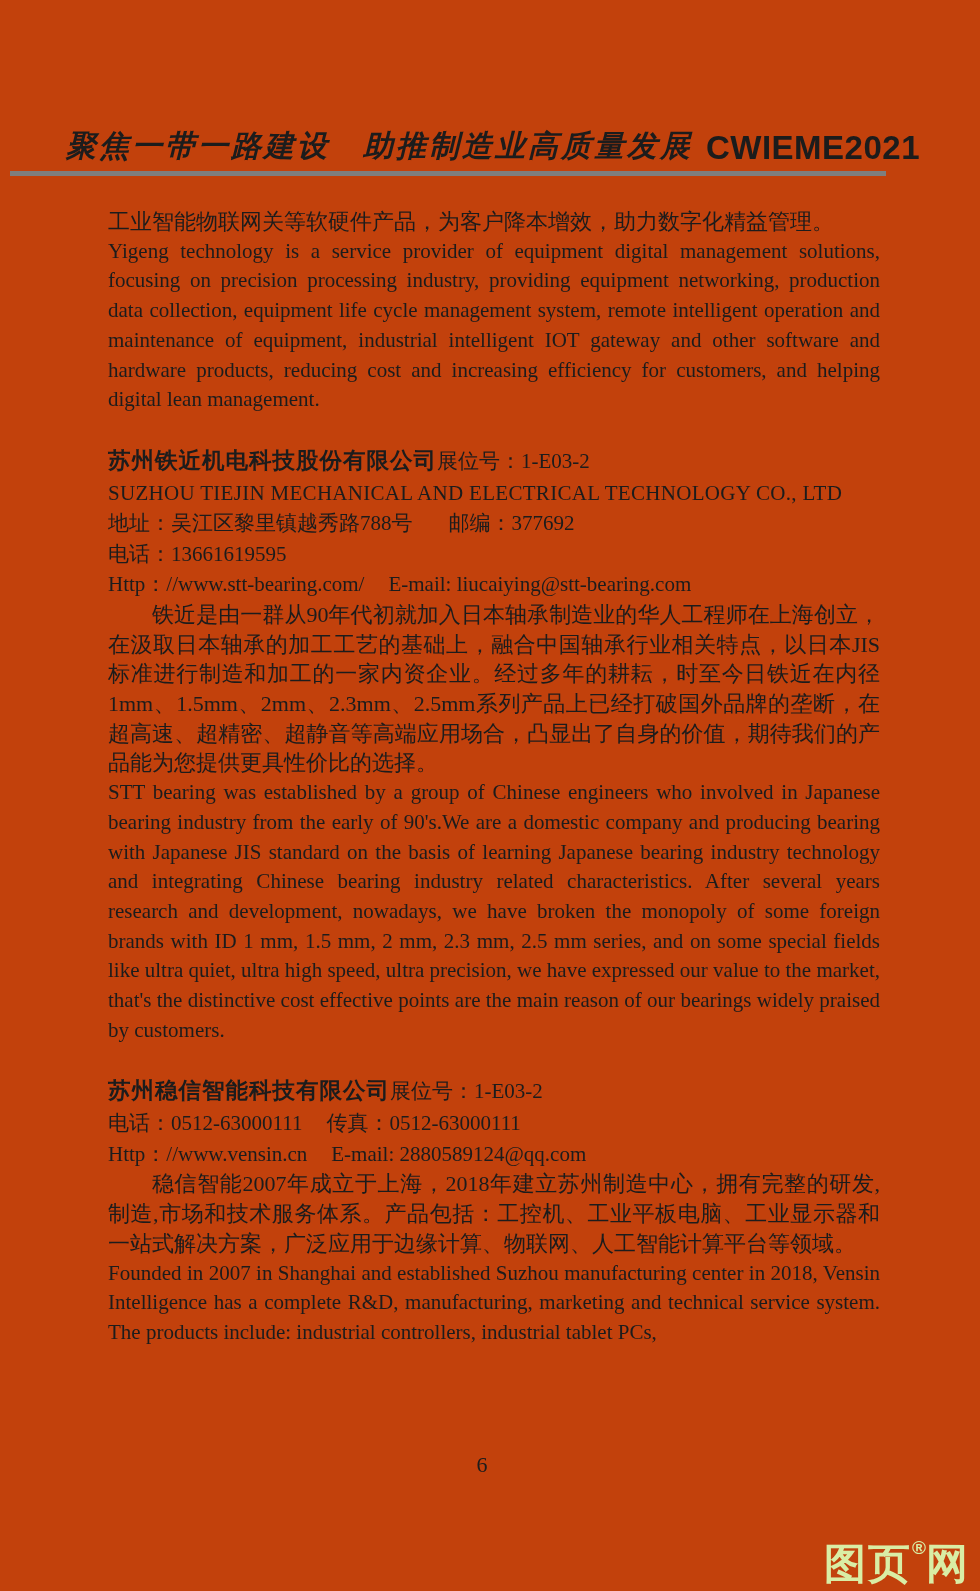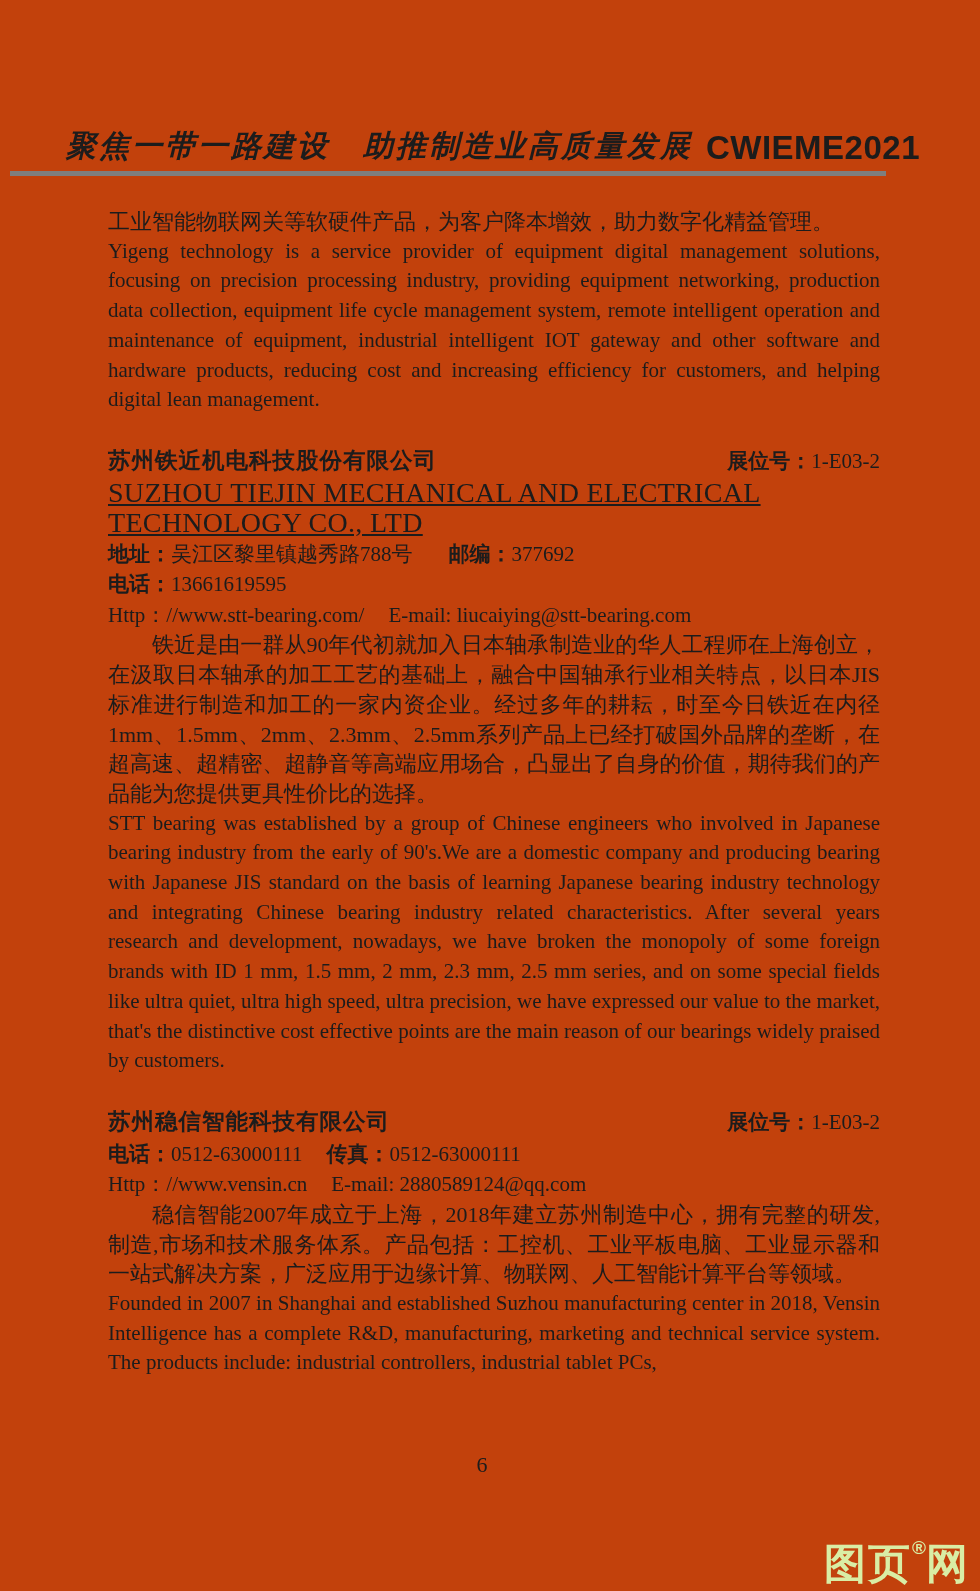--- a/index.html
+++ b/index.html
@@ -60,44 +60,43 @@
     line-height: 29.7px;
     text-align: justify;
     margin: 0;
   }
   .indent { text-indent: 2em; }
 
   
   .company { margin-top: 30px; }
   .company-head {
     display: flex;
-    justify-content: space-between;
+    justify-content: flex-start;
     align-items: baseline;
     line-height: 31px;
-    gap: 32px;
   }
   .company-name {
     font-family: "Liberation Sans", "DejaVu Sans", sans-serif;
     font-weight: bold;
     font-size: 22.5px;
     margin: 0;
     letter-spacing: 1px;
   }
   .booth { white-space: nowrap; }
   .lbl {
     font-family: "Liberation Sans", "DejaVu Sans", sans-serif;
-    font-weight: bold;
+    font-weight: normal;
     font-size: 21px;
   }
   .val, .info-line {
     font-family: "Liberation Serif", "DejaVu Serif", serif;
     font-size: 21px;
   }
   .info-line { line-height: 30.5px; }
-  .en-name { font-size: 28px; letter-spacing: 0.3px; text-decoration: underline; }
+  .en-name { font-size: 21px; letter-spacing: 0.3px; }
   .gap-lg { display: inline-block; width: 36px; }
   .gap-md { display: inline-block; width: 24px; }
 
   
   .page-number {
     position: absolute;
     top: 1452px; left: 0;
     width: 966px;
     text-align: center;
     font-size: 22px;

